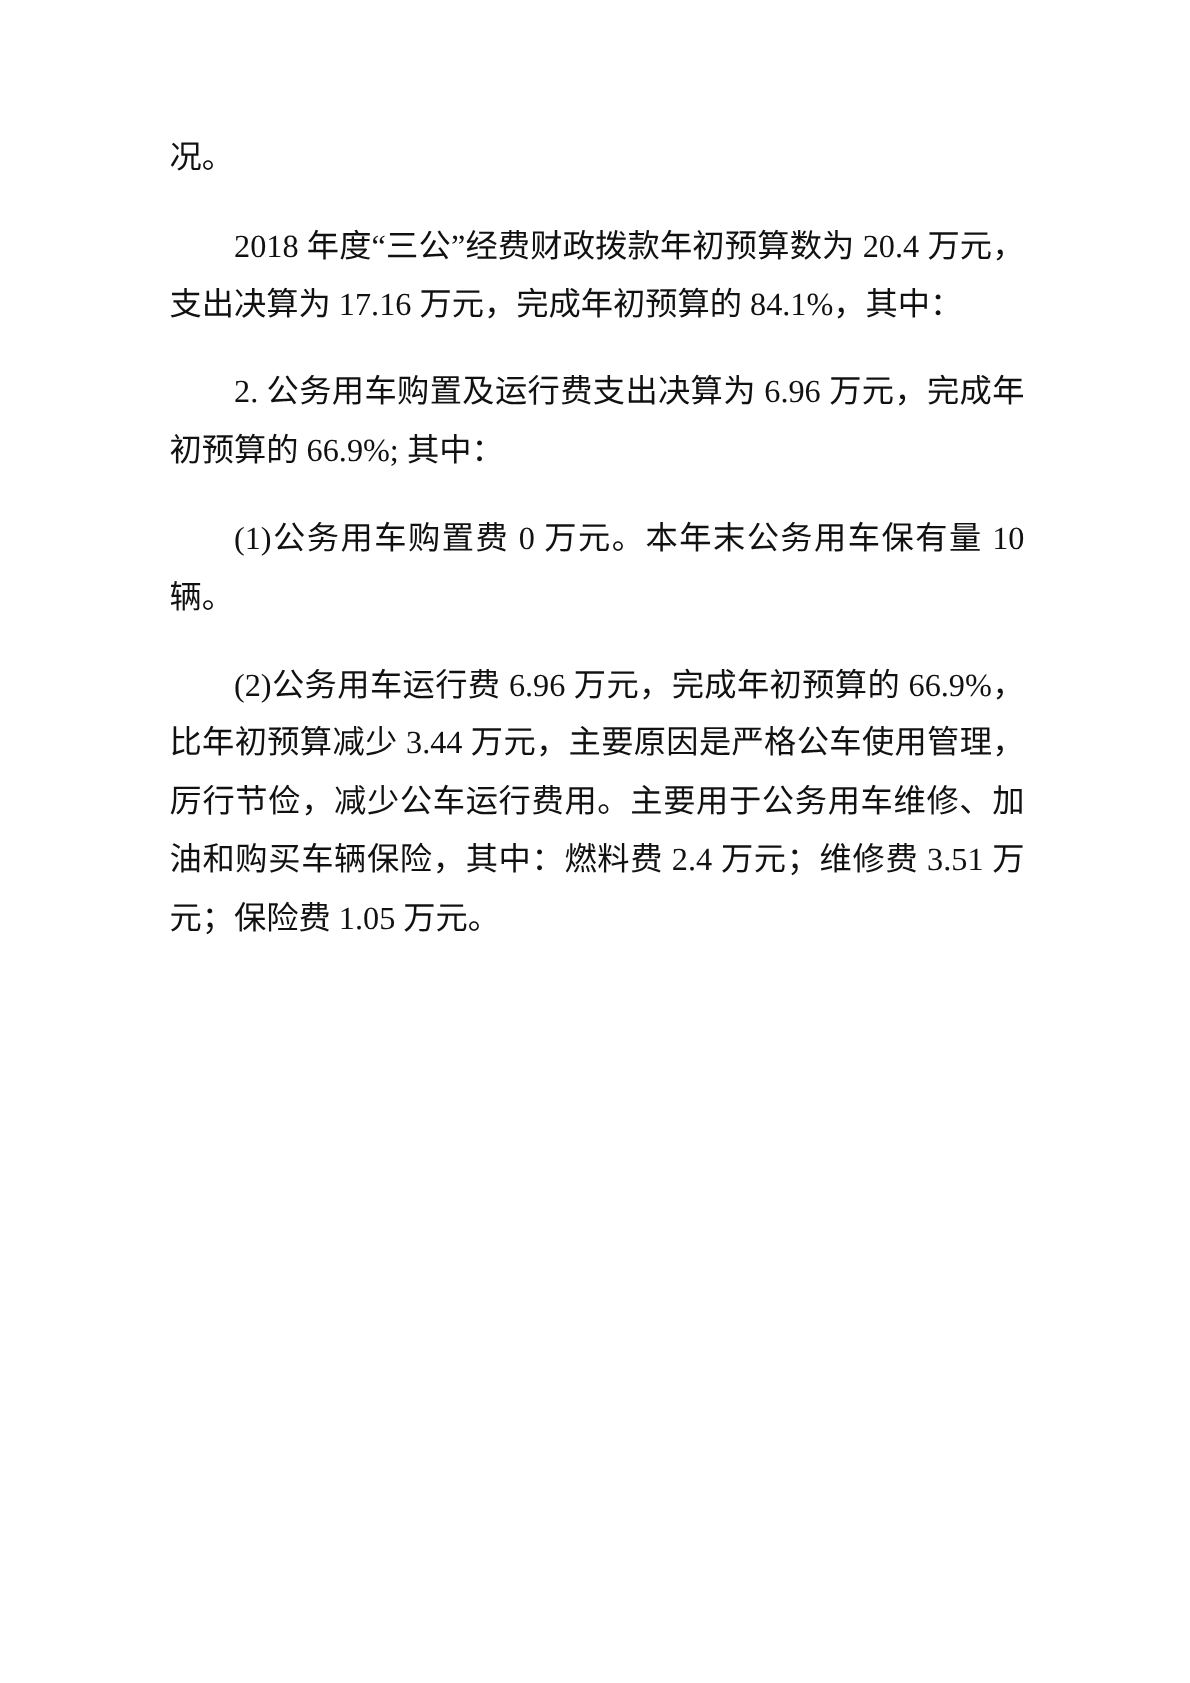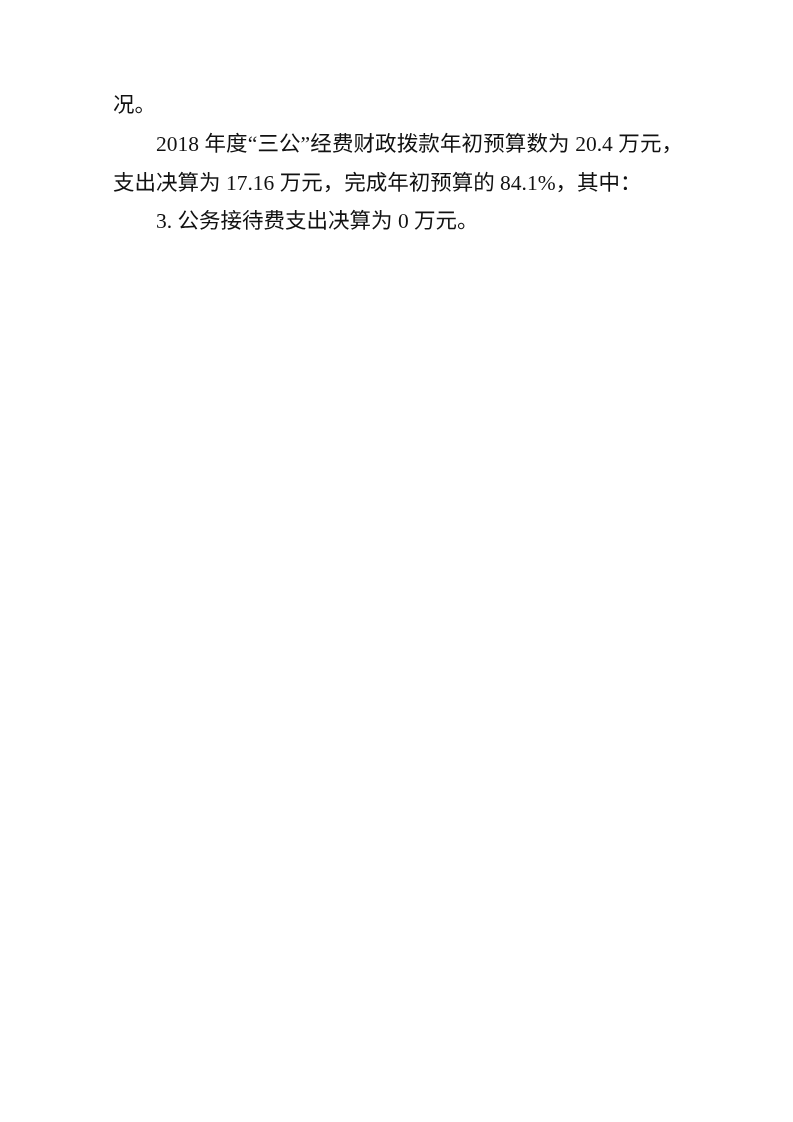--- a/index.html
+++ b/index.html
@@ -26,24 +26,27 @@
     text-align: justify;
     text-justify: inter-character;
   }
   .content p {
     margin: 0;
     padding: 0;
     word-break: break-all;
   }
   .content p.indent {
     text-indent: 2em;
+    margin-top: 20px;
   }
 </style>
 </head>
 <body>
 
 <div class="page">
   <div class="content">
     <p>况。</p>
     <p class="indent">2018 年度“三公”经费财政拨款年初预算数为 20.4 万元，支出决算为 17.16 万元，完成年初预算的 84.1%，其中：</p>
-    <p class="indent">3. 公务接待费支出决算为 0 万元。</p>
+    <p class="indent">2. 公务用车购置及运行费支出决算为 6.96 万元，完成年初预算的 66.9%; 其中：</p>
+    <p class="indent">(1)公务用车购置费 0 万元。本年末公务用车保有量 10 辆。</p>
+    <p class="indent">(2)公务用车运行费 6.96 万元，完成年初预算的 66.9%，比年初预算减少 3.44 万元，主要原因是严格公车使用管理，厉行节俭，减少公车运行费用。主要用于公务用车维修、加油和购买车辆保险，其中：燃料费 2.4 万元；维修费 3.51 万元；保险费 1.05 万元。</p>
   </div>
 </div>
 
 </body></html>

